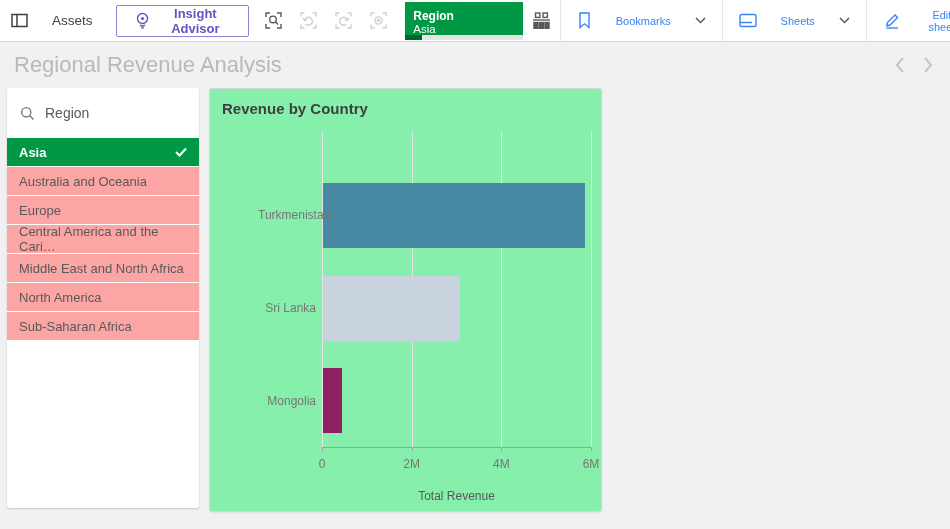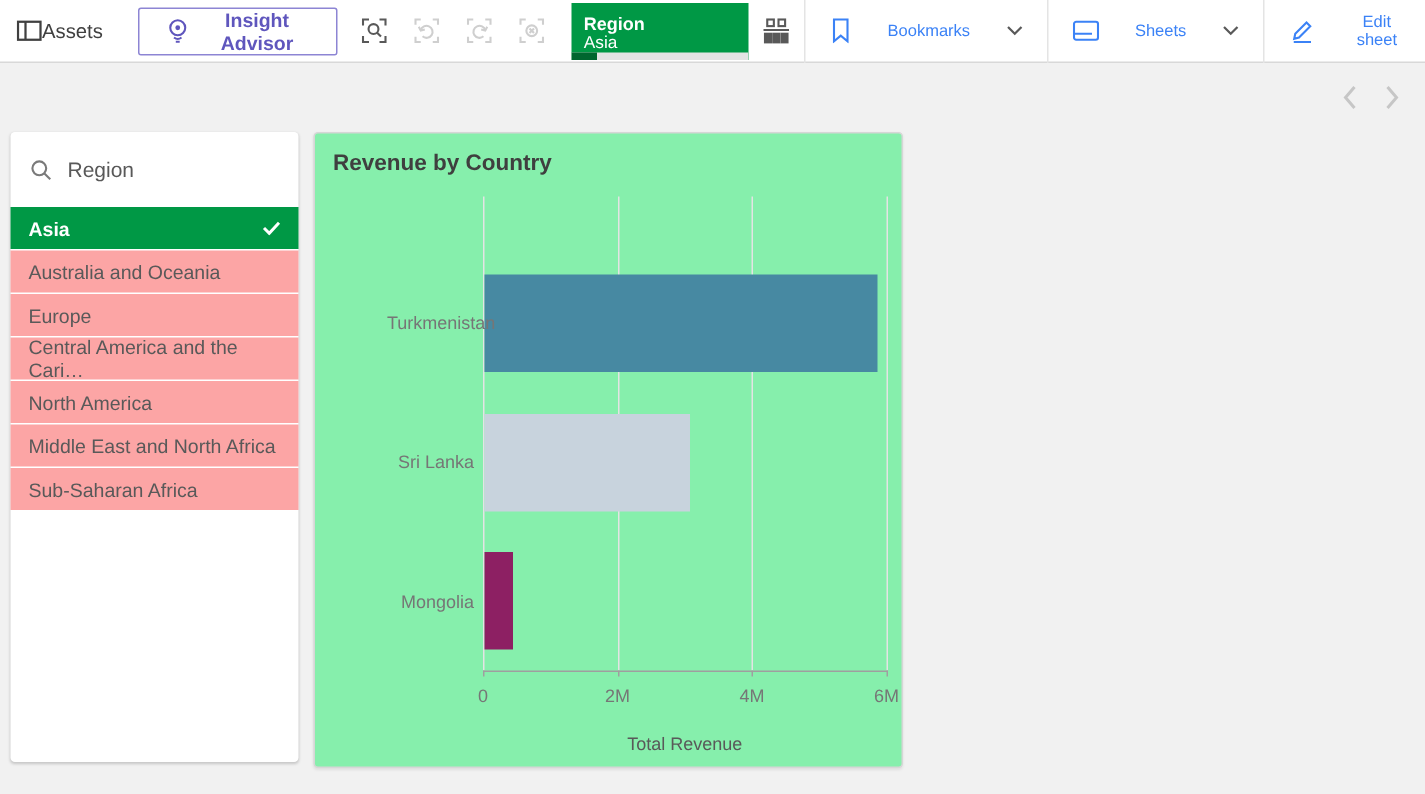--- a/index.html
+++ b/index.html
@@ -14,21 +14,21 @@
   button { background:none; border:none; font-family:inherit; cursor:pointer; }
 
   
   .toolbar {
     position:absolute; top:0; left:0; right:0; height:42px;
     background:#ffffff; border-bottom:1px solid #d8d8d8;
     display:flex; align-items:center; justify-content:space-between;
   }
   .tb-left { display:flex; align-items:center; height:100%; }
   .assets-btn {
-    display:flex; align-items:center; gap:0;
+    display:flex; align-items:center; gap:24px;
     padding:0 12px 0 11px; height:100%;
     font-size:13.5px; color:#404040;
   }
   .ia-btn {
     display:flex; align-items:center; gap:9px;
     height:32px; padding:0 17px; margin-left:11px;
     border:1px solid #8d85d4; border-radius:2px;
     color:#5f56bd; font-size:13px; font-weight:bold;
   }
   .icon-btns { display:flex; align-items:center; margin-left:7px; }
@@ -244,20 +244,21 @@
           <path d="M4.5 10.5 L12 3 L14.5 5.5 L7 13 L3.8 13.8 Z"></path>
           <line x1="3.5" y1="16" x2="15" y2="16"></line>
         </svg>
       </span>
       <span>Edit sheet</span>
     </button>
   </div>
 </div>
 
 <div class="titlebar">
+  <span class="sheet-title">Regional Revenue Analysis</span>
   <div class="sheet-nav">
     <button class="nav-btn">
       <svg width="12" height="18" viewBox="0 0 12 18" fill="none" stroke="currentColor" stroke-width="2">
         <polyline points="9,2 3,9 9,16"></polyline>
       </svg>
     </button>
     <button class="nav-btn">
       <svg width="12" height="18" viewBox="0 0 12 18" fill="none" stroke="currentColor" stroke-width="2">
         <polyline points="3,2 9,9 3,16"></polyline>
       </svg>
@@ -287,24 +288,24 @@
       <div class="f-row">
         <span>Australia and Oceania</span>
       </div>
       <div class="f-row">
         <span>Europe</span>
       </div>
       <div class="f-row">
         <span>Central America and the Cari…</span>
       </div>
       <div class="f-row">
+        <span>Middle East and North Africa</span>
+      </div>
+      <div class="f-row">
         <span>North America</span>
-      </div>
-      <div class="f-row">
-        <span>Middle East and North Africa</span>
       </div>
       <div class="f-row">
         <span>Sub-Saharan Africa</span>
       </div>
     </div>
 </div>
 
 <div class="chart-card">
   <div class="chart-title">Revenue by Country</div>
   <div class="plot">

